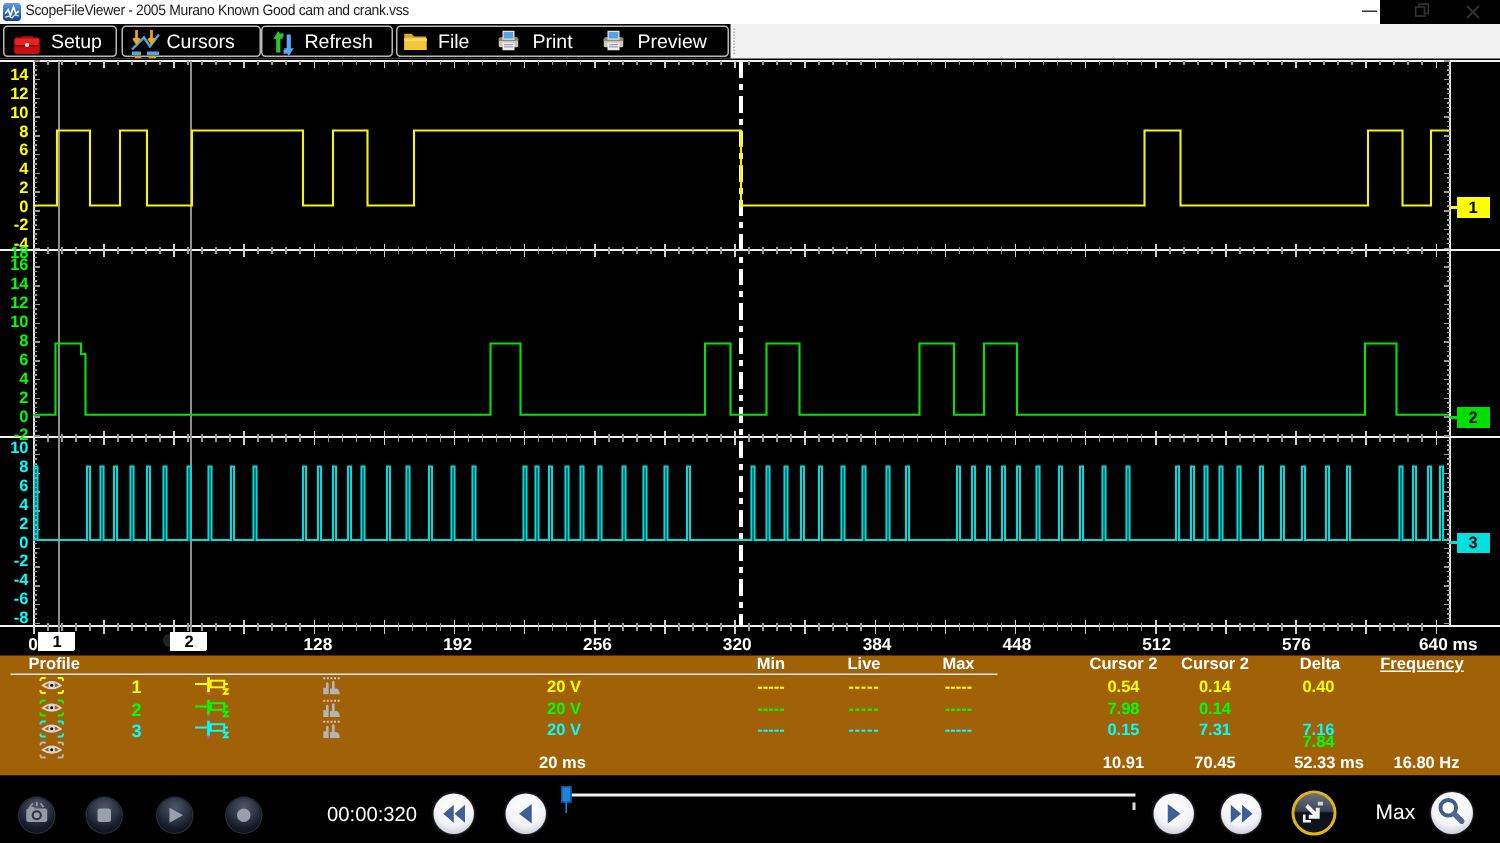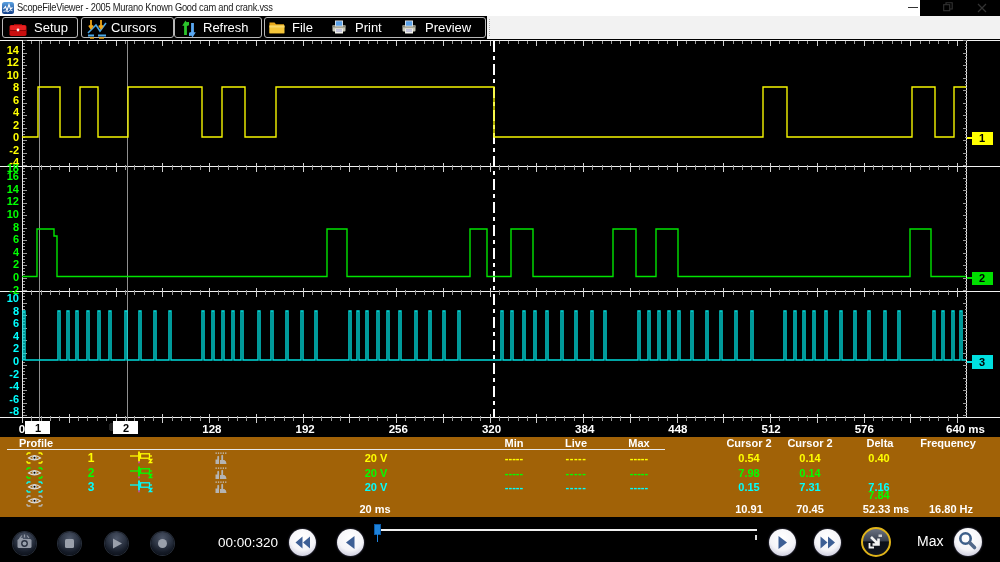--- a/index.html
+++ b/index.html
@@ -809,21 +809,21 @@
 </svg>
 
 <div style="position:absolute;left:0;top:437px;width:1000px;height:80px;background:#a16207;font-family:'Liberation Sans',sans-serif;">
   <div style="position:absolute;left:19px;top:0px;color:#fff;font-size:11px;font-weight:bold;">Profile</div>
   <div class="tc" style="left:514px;top:0px;color:#fff;">Min</div>
   <div class="tc" style="left:576px;top:0px;color:#fff;">Live</div>
   <div class="tc" style="left:639px;top:0px;color:#fff;">Max</div>
   <div class="tc" style="left:749px;top:0px;color:#fff;">Cursor 2</div>
   <div class="tc" style="left:810px;top:0px;color:#fff;">Cursor 2</div>
   <div class="tc" style="left:880px;top:0px;color:#fff;text-align:right;">Delta</div>
-  <div class="tc" style="left:948px;top:0px;color:#fff;">Frequency</div>
+  <div class="tc" style="left:948px;top:0px;color:#fff;text-decoration:underline;">Frequency</div>
   <div style="position:absolute;left:7px;top:12px;width:658px;border-top:1.4px solid #e8e8e8;"></div>
   <div style="position:absolute;left:26px;top:13px;"><svg width="17" height="12" viewBox="0 0 17 12">
         <path d="M4.5 1 h-2.2 a1.3 1.3 0 0 0 -1.3 1.3 v0.7 M12.5 1 h2.2 a1.3 1.3 0 0 1 1.3 1.3 v0.7 M4.5 11 h-2.2 a1.3 1.3 0 0 1 -1.3 -1.3 v-0.7 M12.5 11 h2.2 a1.3 1.3 0 0 0 1.3 -1.3 v-0.7" stroke="#ffff00" stroke-width="1.3" fill="none"></path>
         <path d="M2.5 6 Q8.5 1.2 14.5 6 Q8.5 9.8 2.5 6 z" fill="none" stroke="#d8d8d8" stroke-width="1.2"></path>
         <circle cx="8.5" cy="5.8" r="2.2" fill="#d8d8d8"></circle>
         <circle cx="8.5" cy="5.8" r="1" fill="#000"></circle>
       </svg></div>
     <div class="tc" style="left:91px;top:14px;color:#ffff00;font-size:12px;">1</div>
     <div style="position:absolute;left:130px;top:13px;"><svg width="26" height="14" viewBox="0 0 26 14">
         <path d="M0 6 h8" stroke="#ffff00" stroke-width="1.3"></path>

